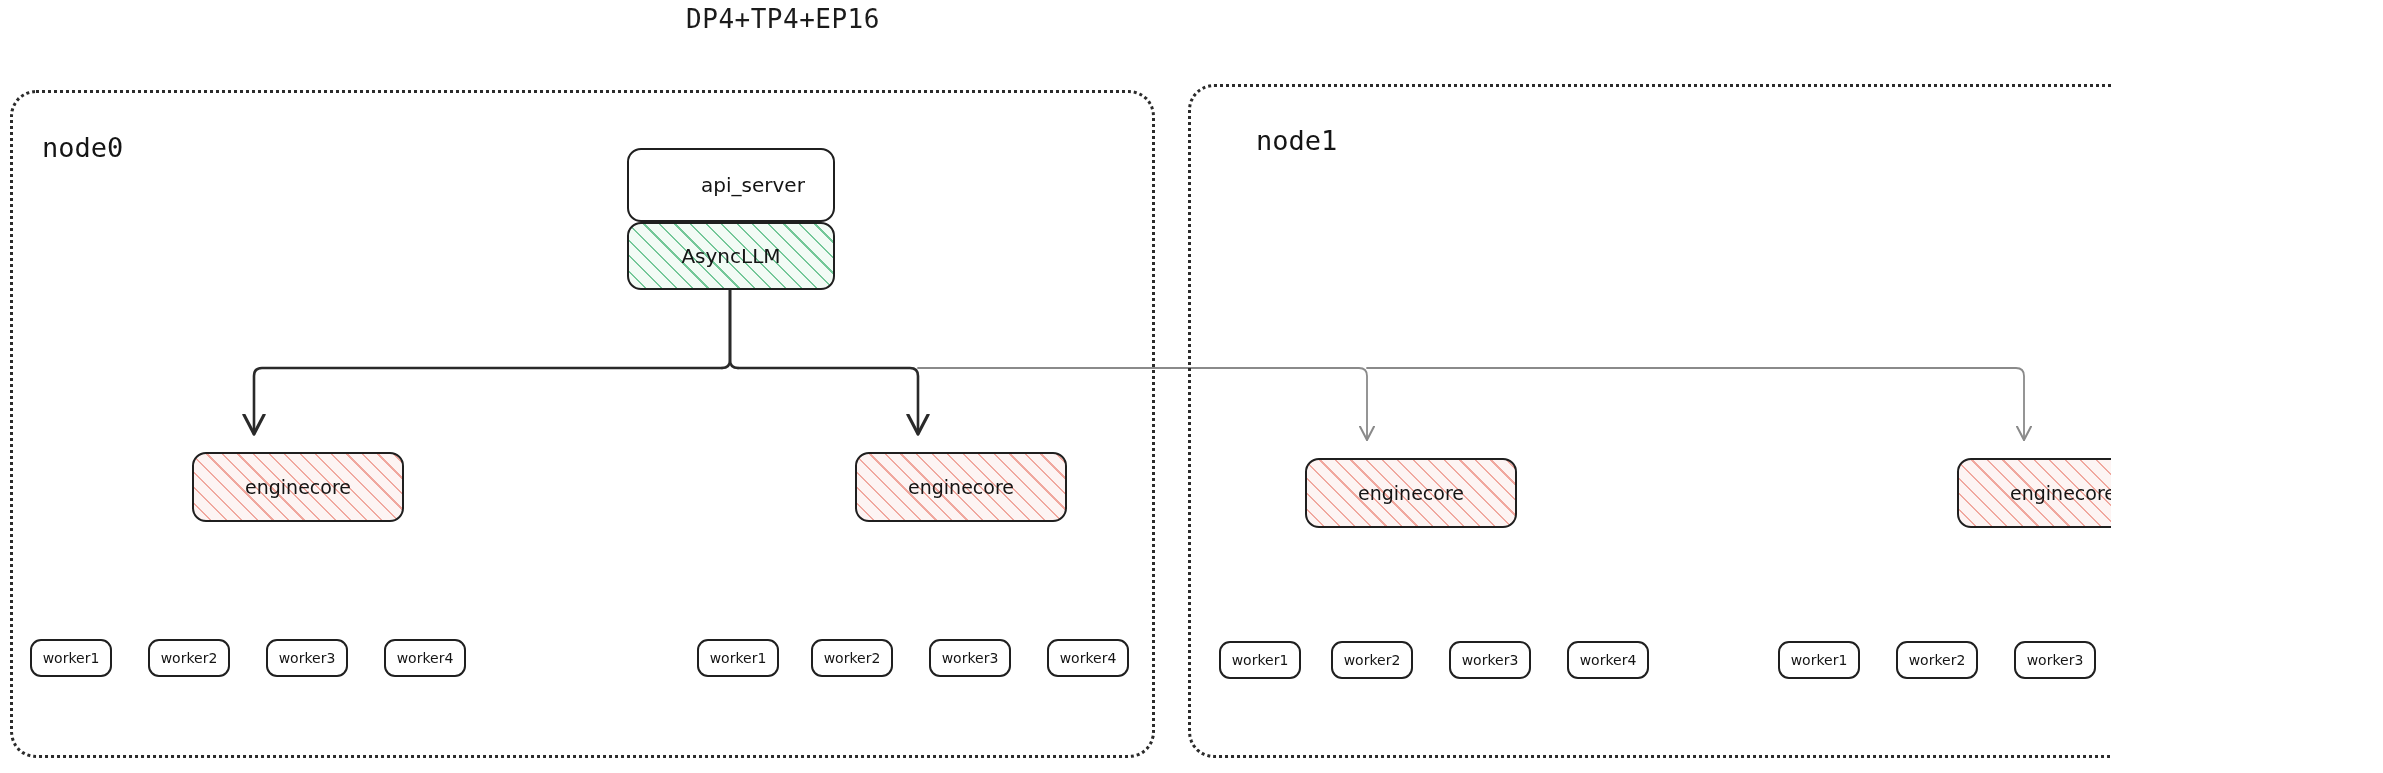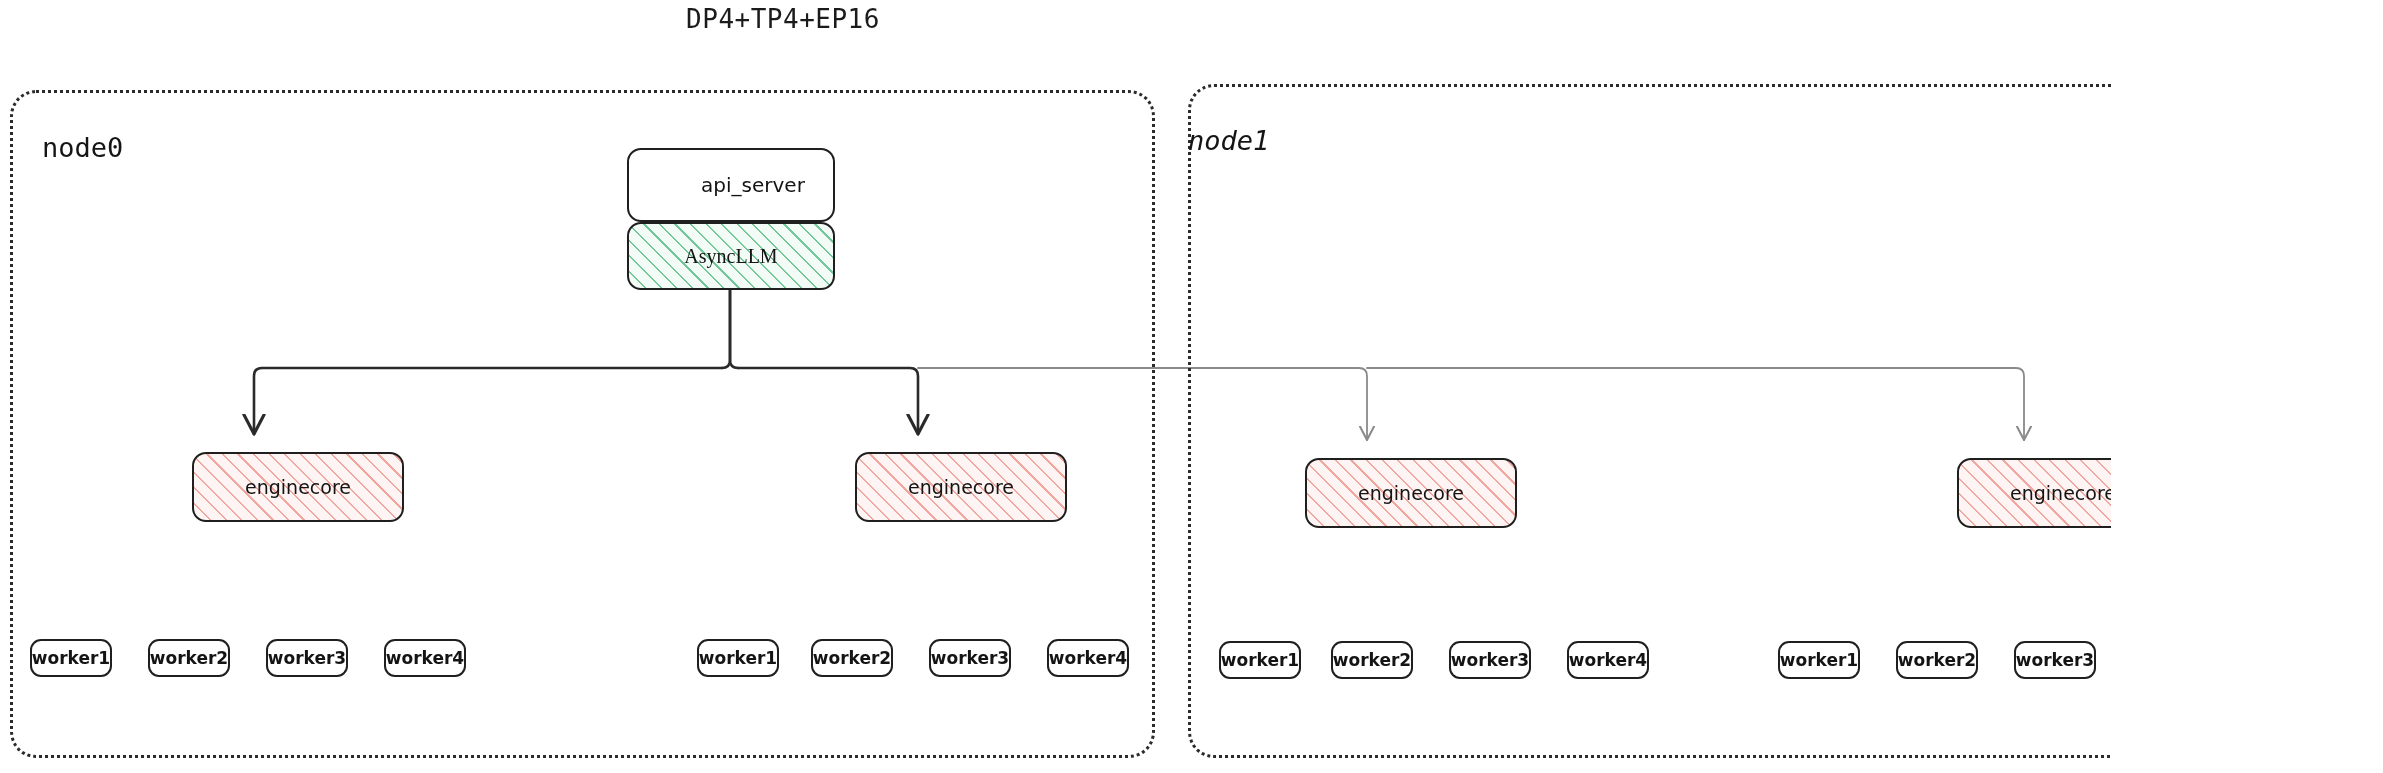--- a/index.html
+++ b/index.html
@@ -96,22 +96,21 @@
       rgba(0,0,0,0) 1.6px,
       rgba(0,0,0,0) 11px
     );
     margin-left: 44px;
   }
 
   
   .box.worker {
     border-radius: 11px;
     border-width: 2.5px;
-    font-size: 17px;
-    font-weight: bold;
+    font-size: 14px;
   }
 
   
   #wires {
     position: absolute;
     left: 0;
     top: 0;
     width: 2383px;
     height: 773px;
     pointer-events: none;
@@ -143,21 +142,21 @@
 
     <path d="M 918 368 L 1359 368 Q 1367 368 1367 376 L 1367 440" fill="none" stroke="#8a8a8a" stroke-width="1.8" stroke-linecap="round" marker-end="url(#arrowLight)"></path>
 
     <path d="M 1367 368 L 2016 368 Q 2024 368 2024 376 L 2024 440" fill="none" stroke="#8a8a8a" stroke-width="1.8" stroke-linecap="round" marker-end="url(#arrowLight)"></path>
   </svg>
 
   <div class="box api-server" style="left:627px; top:148px; width:208px; height:74px;">
     <span>api_server</span>
   </div>
 
-  <div class="box asyncllm" style="left:627px; top:222px; width:208px; height:68px;font-family:Liberation Serif, serif;">
+  <div class="box asyncllm" style="left:627px; top:222px; width:208px; height:68px;">
     <span>AsyncLLM</span>
   </div>
 
   <div class="node-panel" style="left:10px; top:90px; width:1145px; height:668px;"></div>
   <div class="node-label" style="left:42px; top:132px;text-align:right;">node0</div>
 
   <div class="box enginecore" style="left:148px; top:452px; width:212px; height:70px;">
     <span>enginecore</span>
   </div>
 
@@ -185,21 +184,21 @@
     <span>worker2</span>
   </div>
   <div class="box worker" style="left:929px; top:639px; width:82px; height:38px;">
     <span>worker3</span>
   </div>
   <div class="box worker" style="left:1047px; top:639px; width:82px; height:38px;">
     <span>worker4</span>
   </div>
 
   <div class="node-panel" style="left:1188px; top:84px; width:1185px; height:674px;"></div>
-  <div class="node-label" style="left:1188px; top:125px;font-style:italic;">node1</div>
+  <div class="node-label" style="left:1256px; top:125px;">node1</div>
 
   <div class="box enginecore" style="left:1261px; top:458px; width:212px; height:70px;">
     <span>enginecore</span>
   </div>
 
   <div class="box worker" style="left:1219px; top:641px; width:82px; height:38px;">
     <span>worker1</span>
   </div>
   <div class="box worker" style="left:1331px; top:641px; width:82px; height:38px;">
     <span>worker2</span>

